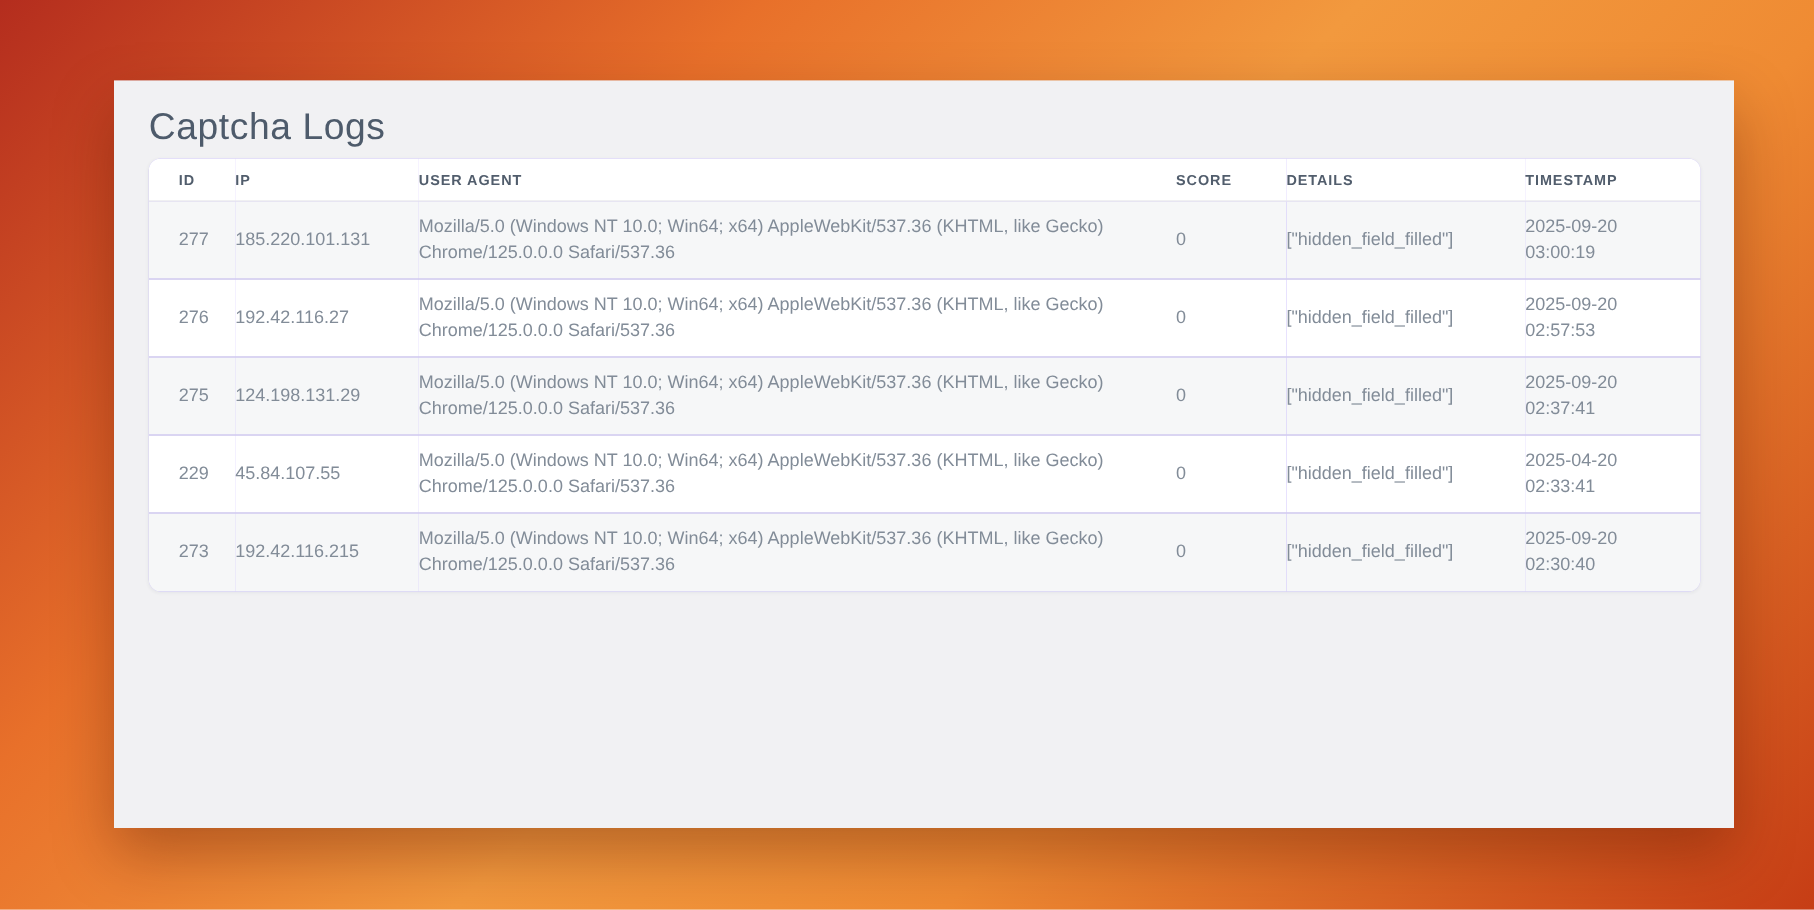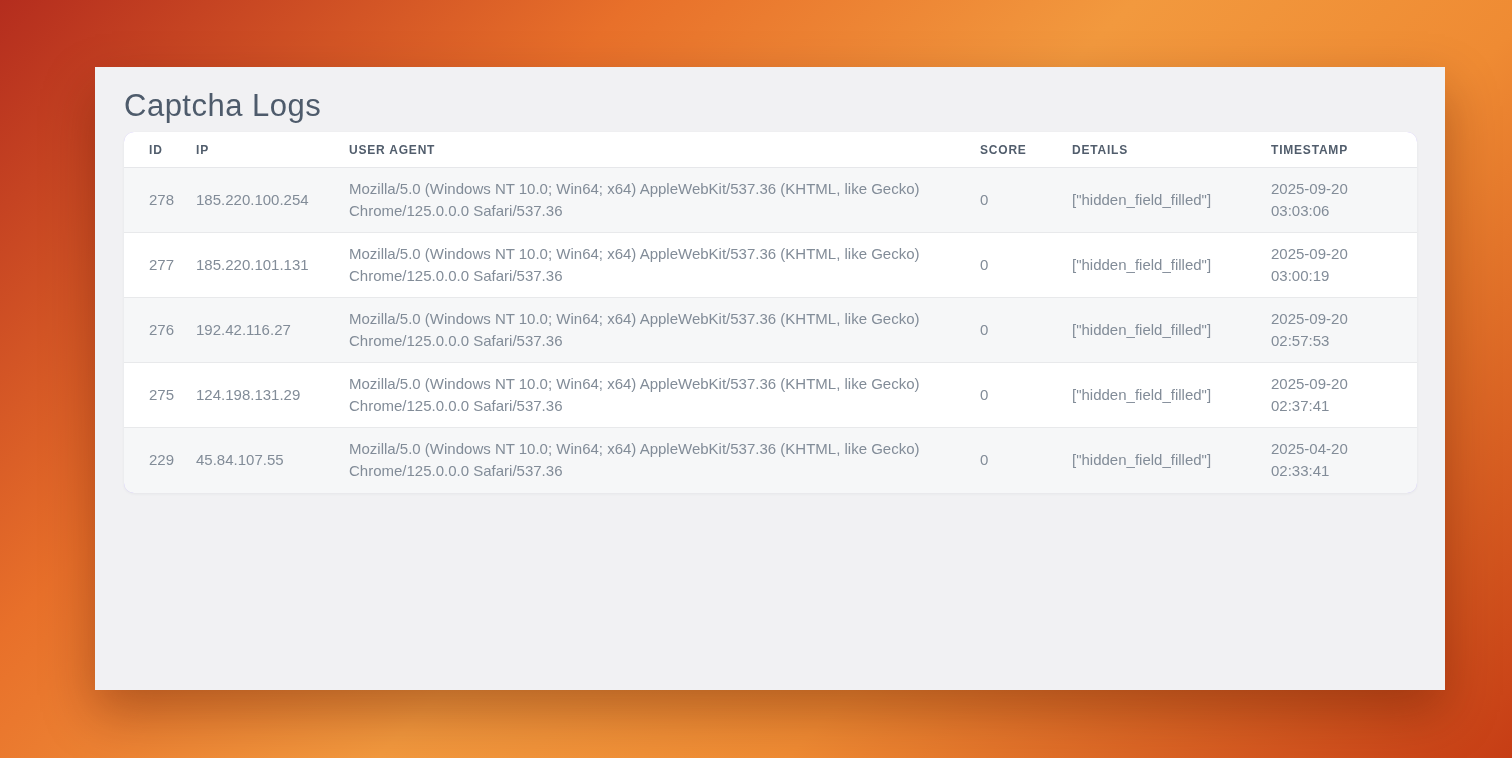--- a/index.html
+++ b/index.html
@@ -99,28 +99,20 @@
         <tr>
           <th>ID</th>
           <th>IP</th>
           <th>USER AGENT</th>
           <th>SCORE</th>
           <th>DETAILS</th>
           <th>TIMESTAMP</th>
         </tr>
       </thead>
       <tbody>
-  <tr>
-    <td class="cell-id">278</td>
-    <td class="cell-ip">185.220.100.254</td>
-    <td class="cell-ua">Mozilla/5.0 (Windows NT 10.0; Win64; x64) AppleWebKit/537.36 (KHTML, like Gecko) Chrome/125.0.0.0 Safari/537.36</td>
-    <td class="cell-score">0</td>
-    <td class="cell-details">["hidden_field_filled"]</td>
-    <td class="cell-ts">2025-09-20 03:03:06</td>
-  </tr>
 
   <tr>
     <td class="cell-id">277</td>
     <td class="cell-ip">185.220.101.131</td>
     <td class="cell-ua">Mozilla/5.0 (Windows NT 10.0; Win64; x64) AppleWebKit/537.36 (KHTML, like Gecko) Chrome/125.0.0.0 Safari/537.36</td>
     <td class="cell-score">0</td>
     <td class="cell-details">["hidden_field_filled"]</td>
     <td class="cell-ts">2025-09-20 03:00:19</td>
   </tr>
 
@@ -144,18 +136,26 @@
 
   <tr>
     <td class="cell-id">229</td>
     <td class="cell-ip">45.84.107.55</td>
     <td class="cell-ua">Mozilla/5.0 (Windows NT 10.0; Win64; x64) AppleWebKit/537.36 (KHTML, like Gecko) Chrome/125.0.0.0 Safari/537.36</td>
     <td class="cell-score">0</td>
     <td class="cell-details">["hidden_field_filled"]</td>
     <td class="cell-ts">2025-04-20 02:33:41</td>
   </tr>
 
+  <tr>
+    <td class="cell-id">273</td>
+    <td class="cell-ip">192.42.116.215</td>
+    <td class="cell-ua">Mozilla/5.0 (Windows NT 10.0; Win64; x64) AppleWebKit/537.36 (KHTML, like Gecko) Chrome/125.0.0.0 Safari/537.36</td>
+    <td class="cell-score">0</td>
+    <td class="cell-details">["hidden_field_filled"]</td>
+    <td class="cell-ts">2025-09-20 02:30:40</td>
+  </tr>
 
 
 </tbody>
     </table>
   </div>
 </div>
 
 </body></html>

